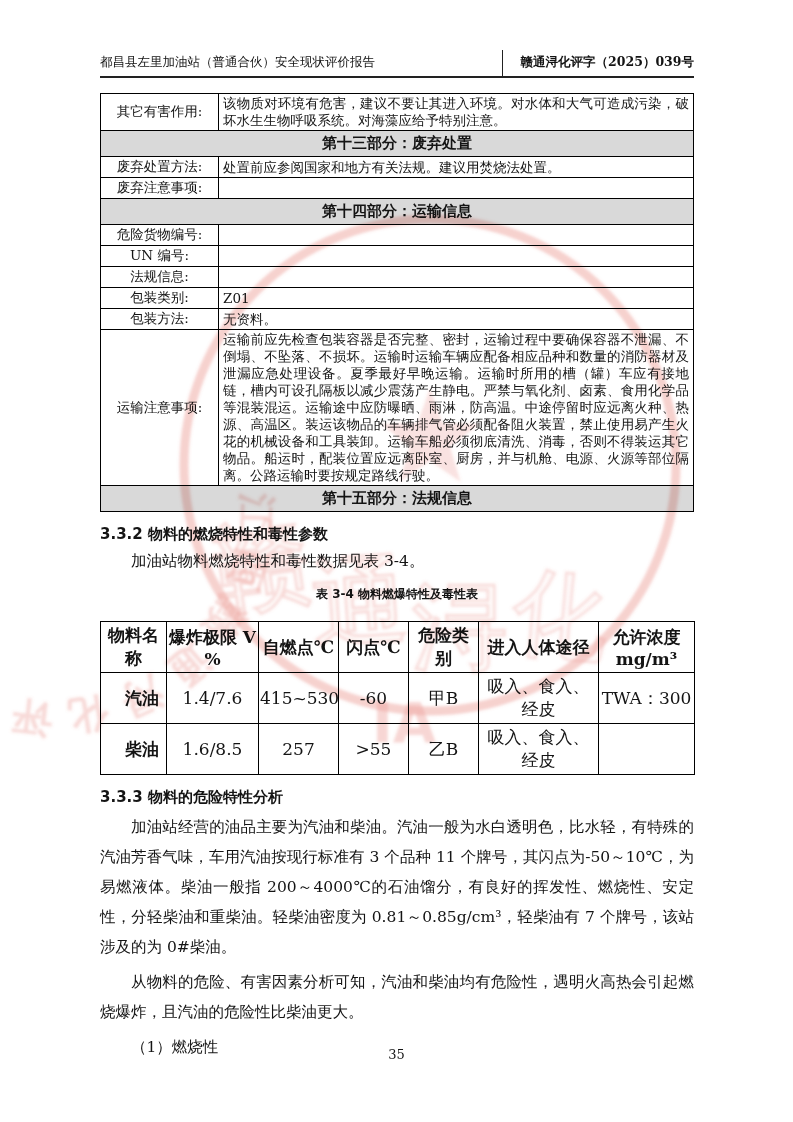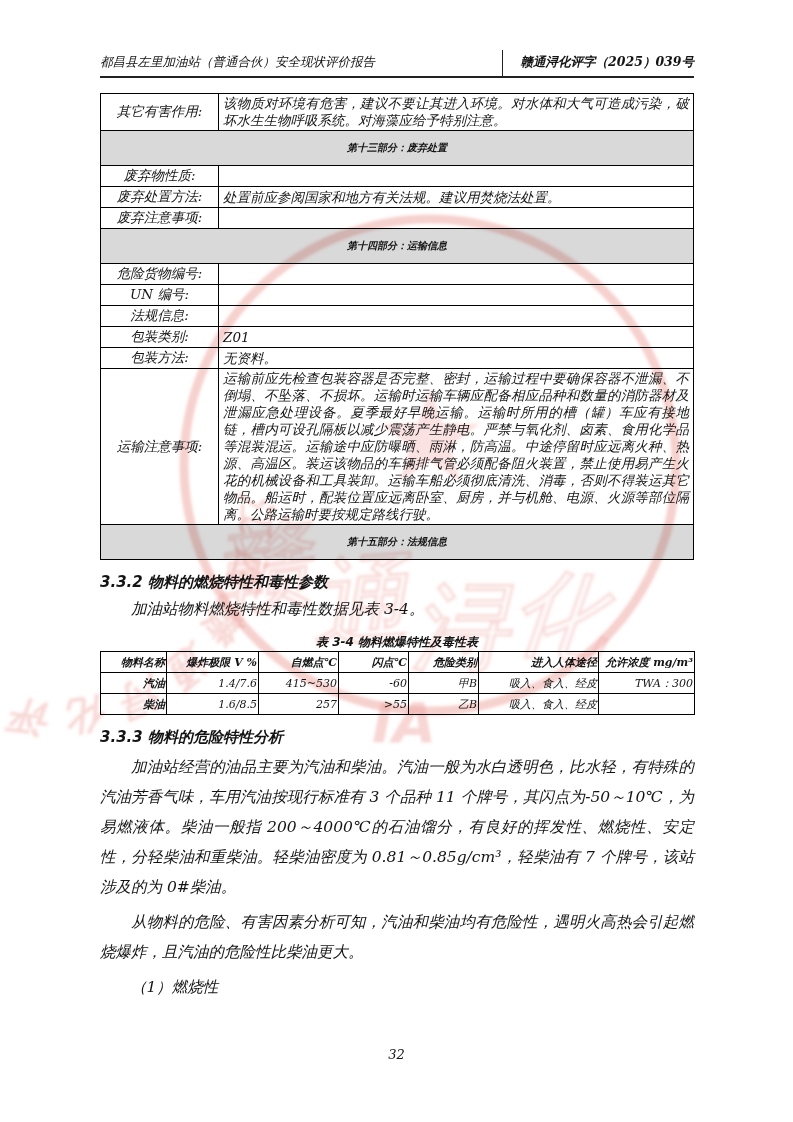--- a/index.html
+++ b/index.html
@@ -1,46 +1,46 @@
 <!DOCTYPE html>
 <html><head>
 <meta charset="utf-8">
 <style>
   * { box-sizing: border-box; margin: 0; padding: 0; }
   html,body { background:#888; }
   body { width:793px; height:1122px; margin:0 auto; position:relative;
          font-family:"DejaVu Serif","Liberation Serif",serif; color:#141414; }
-  .page { position:absolute; inset:0; background:#fff; overflow:hidden;font-style:italic; }
+  .page { position:absolute; inset:0; background:#fff; overflow:hidden; }
   .content { position:absolute; left:100px; top:50px; width:594px; }
 
   
   .doc-header { display:flex; align-items:flex-end; border-bottom:2px solid #222; font-size:12.5px; }
   .doc-header-left { flex:1; padding:4px 2px 5px 0; }
   .doc-header-right { font-weight:bold; border-left:1px solid #222; padding:4px 0 5px 18px; white-space:nowrap; }
 
   
   table.msds { width:100%; border-collapse:collapse; margin-top:15px; font-size:13.5px; table-layout:fixed;border-radius:11px; }
   .msds col.c1 { width:118px; }
   .msds td { border:1px solid #000; padding:1px 4px; vertical-align:middle; }
   .msds .label-cell { text-align:center; height:19px; }
   .msds .value-cell { line-height:17px; text-align:justify; }
-  .msds .section-cell { text-align:center; font-weight:bold; background:#d9d9d9; height:35px;
-                        font-family:"DejaVu Sans","Liberation Sans",sans-serif; font-size:10px; }
+  .msds .section-cell { text-align:center; font-weight:bold; background:#d9d9d9; height:26px;
+                        font-family:"DejaVu Sans","Liberation Sans",sans-serif; font-size:15px; }
 
   
   .sub-heading { font-family:"DejaVu Sans","Liberation Sans",sans-serif; font-weight:bold;
                  font-size:15px; margin-top:13px; }
   p.body-para { font-size:15.5px; line-height:30px; text-align:justify; text-indent:2em; margin-top:5px; }
   p.tight { margin-top:2px; }
 
   
   .table-title { text-align:center; font-weight:bold; font-size:12px; margin-top:10px;
                  font-family:"DejaVu Sans","Liberation Sans",sans-serif; }
-  table.tox { width:100%; border-collapse:collapse; font-size:11px; margin-top:0;
-              text-align:right; table-layout:fixed; }
+  table.tox { width:100%; border-collapse:collapse; font-size:17px; margin-top:18px;
+              text-align:center; table-layout:fixed; }
   .tox th, .tox td { border:1px solid #000; padding:2px 1px; height:21px; vertical-align:middle; }
   .tox th { font-weight:bold; }
   .tox td:first-child { font-weight:bold;padding-left:18px; }
 
   .page-number { position:absolute; left:0; right:0; bottom:60px; text-align:center; font-size:13px; }
 
   
   .watermark { position:absolute; inset:0; pointer-events:none; z-index:6;
                mix-blend-mode:multiply; opacity:.55; }
 </style>
@@ -64,24 +64,20 @@
       <tbody>
   <tr>
     <td class="label-cell">其它有害作用:</td>
     <td class="value-cell">该物质对环境有危害，建议不要让其进入环境。对水体和大气可造成污染，破坏水生生物呼吸系统。对海藻应给予特别注意。</td>
   </tr>
 
   <tr>
     <td class="section-cell" colspan="2">第十三部分：废弃处置</td>
   </tr>
 
-  <tr>
-    <td class="label-cell">废弃物性质:</td>
-    <td class="value-cell"></td>
-  </tr>
 
   <tr>
     <td class="label-cell">废弃处置方法:</td>
     <td class="value-cell">处置前应参阅国家和地方有关法规。建议用焚烧法处置。</td>
   </tr>
 
   <tr>
     <td class="label-cell">废弃注意事项:</td>
     <td class="value-cell"></td>
   </tr>
@@ -176,21 +172,21 @@
 </tbody>
     </table>
 
     <div class="sub-heading">3.3.3 物料的危险特性分析</div>
     <p class="body-para">加油站经营的油品主要为汽油和柴油。汽油一般为水白透明色，比水轻，有特殊的汽油芳香气味，车用汽油按现行标准有 3 个品种 11 个牌号，其闪点为-50～10℃，为易燃液体。柴油一般指 200～4000℃的石油馏分，有良好的挥发性、燃烧性、安定性，分轻柴油和重柴油。轻柴油密度为 0.81～0.85g/cm³，轻柴油有 7 个牌号，该站涉及的为 0#柴油。</p>
     <p class="body-para">从物料的危险、有害因素分析可知，汽油和柴油均有危险性，遇明火高热会引起燃烧爆炸，且汽油的危险性比柴油更大。</p>
     <p class="body-para">（1）燃烧性</p>
 
   </div>
 
-  <div class="page-number">32</div>
+  <div class="page-number">35</div>
 
   <div class="watermark">
     <svg width="793" height="1122" viewBox="0 0 793 1122">
       <defs>
         <filter id="wmblur" x="-20%" y="-20%" width="140%" height="140%">
           <feGaussianBlur stdDeviation="1.4"></feGaussianBlur>
         </filter>
         <path id="wmarc" d="M 237,465 A 193,193 0 1 1 236.9,464.6" fill="none"></path>
       </defs>
       <g filter="url(#wmblur)" fill="#dd5045" stroke="#dd5045">

